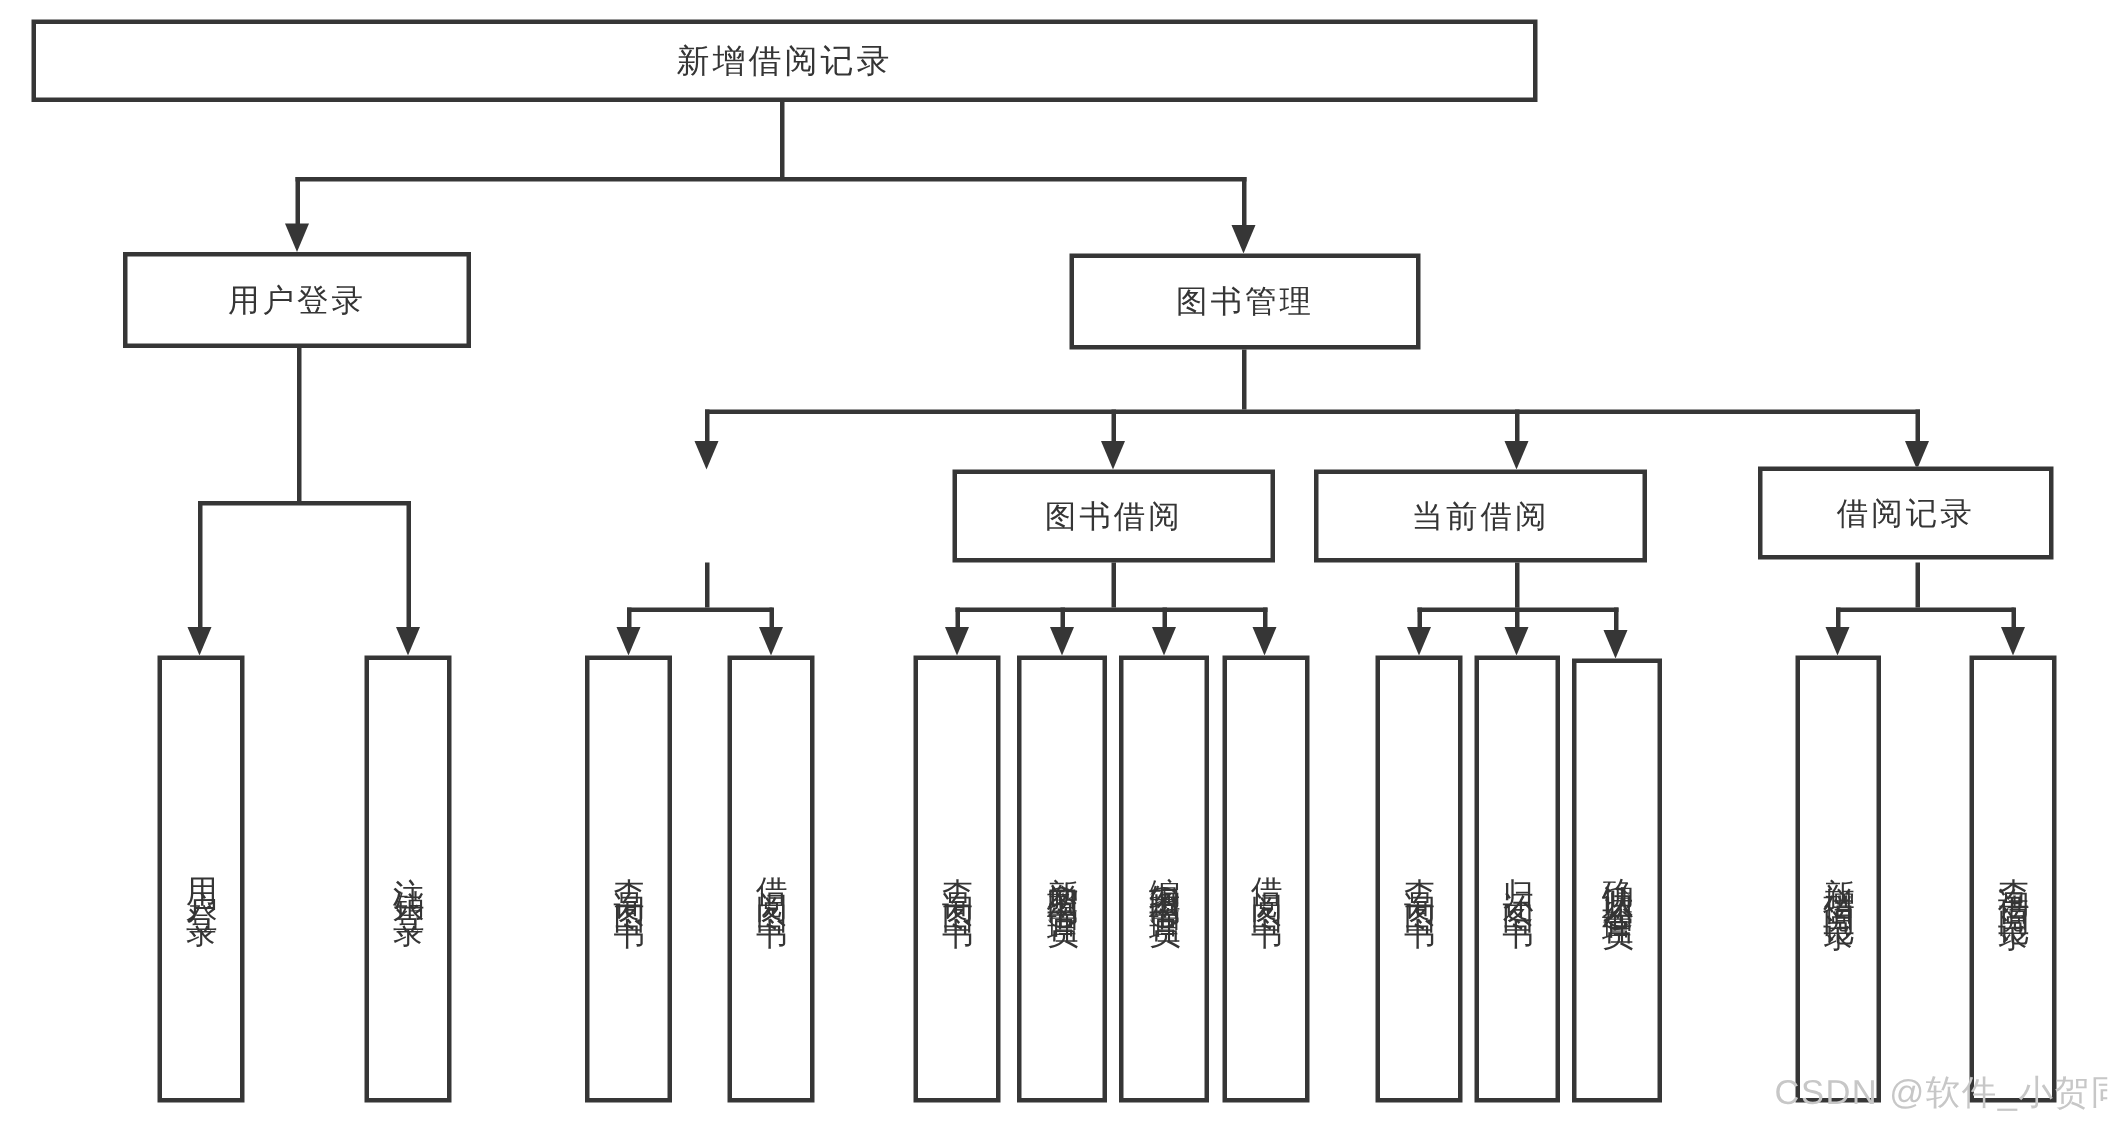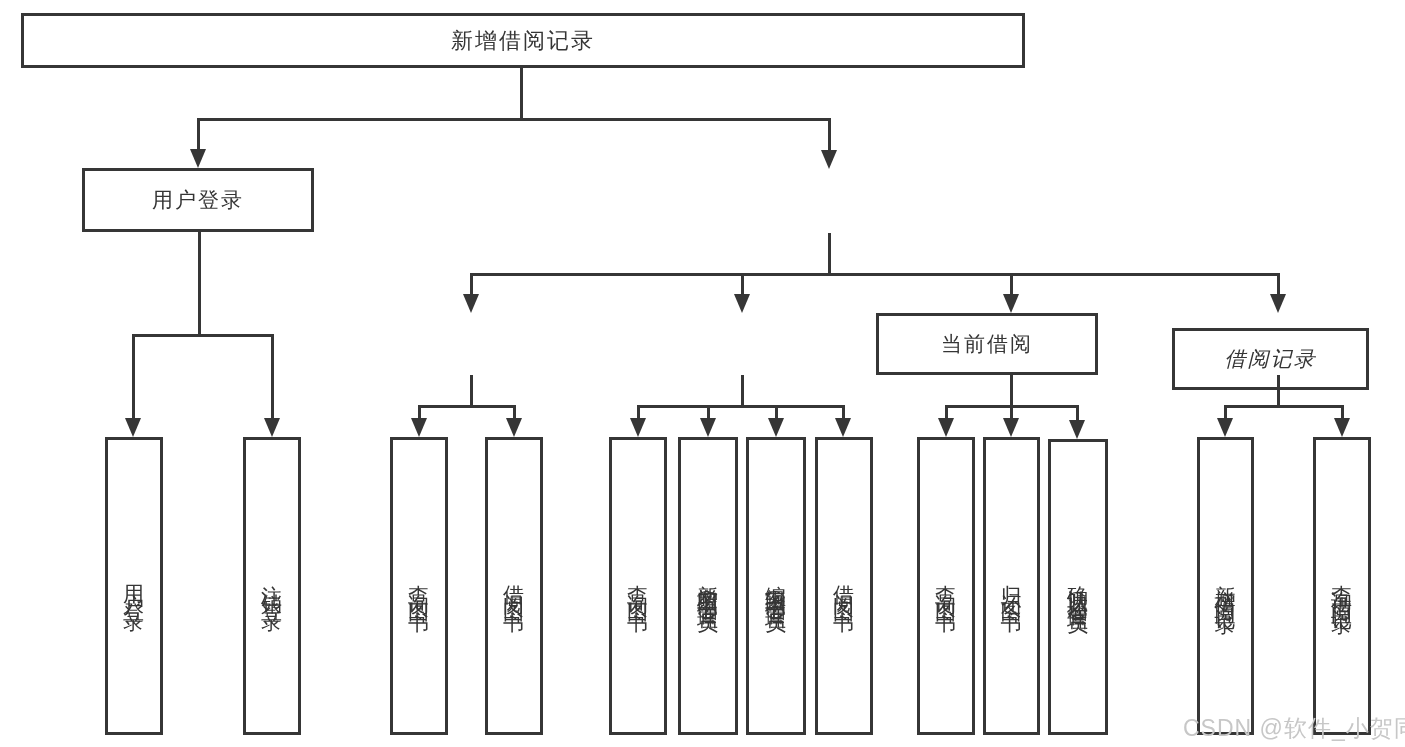--- a/index.html
+++ b/index.html
@@ -42,43 +42,49 @@
   <div class="vline" style="left:520px; top:68px; height:50px;"></div>
   <div class="hline" style="left:197px; top:118px; width:634px;"></div>
   <div class="vline" style="left:197px; top:118px; height:34px;"></div>
   <div class="arrow" style="left:190px; top:149px;"></div>
   <div class="vline" style="left:828px; top:118px; height:34px;"></div>
   <div class="arrow" style="left:821px; top:150px;"></div>
 
   <div class="box" style="left:82px; top:168px; width:232px; height:64px;">
     <span class="label">用户登录</span>
   </div>
+  <div class="box" style="left:713px; top:169px; width:234px; height:64px;">
+    <span class="label">图书管理</span>
+  </div>
 
   <div class="vline" style="left:198px; top:232px; height:102px;"></div>
   <div class="hline" style="left:132px; top:334px; width:141px;"></div>
   <div class="vline" style="left:132px; top:334px; height:86px;"></div>
   <div class="arrow" style="left:125px; top:418px;"></div>
   <div class="vline" style="left:271px; top:334px; height:86px;"></div>
   <div class="arrow" style="left:264px; top:418px;"></div>
 
   <div class="vline" style="left:828px; top:233px; height:40px;"></div>
   <div class="hline" style="left:470px; top:273px; width:810px;"></div>
   <div class="vline" style="left:470px; top:273px; height:24px;"></div>
   <div class="arrow" style="left:463px; top:294px;"></div>
   <div class="vline" style="left:741px; top:273px; height:24px;"></div>
   <div class="arrow" style="left:734px; top:294px;"></div>
   <div class="vline" style="left:1010px; top:273px; height:24px;"></div>
   <div class="arrow" style="left:1003px; top:294px;"></div>
   <div class="vline" style="left:1277px; top:273px; height:24px;"></div>
   <div class="arrow" style="left:1270px; top:294px;"></div>
 
+  <div class="box" style="left:635px; top:313px; width:215px; height:62px;">
+    <span class="label">图书借阅</span>
+  </div>
   <div class="box" style="left:876px; top:313px; width:222px; height:62px;">
     <span class="label">当前借阅</span>
   </div>
-  <div class="box" style="left:1172px; top:328px; width:197px; height:62px;font-style:italic;">
+  <div class="box" style="left:1172px; top:311px; width:197px; height:62px;">
     <span class="label">借阅记录</span>
   </div>
 
   <div class="vline" style="left:470px; top:375px; height:30px;"></div>
   <div class="hline" style="left:418px; top:405px; width:97px;"></div>
   <div class="vline" style="left:418px; top:405px; height:16px;"></div>
   <div class="arrow" style="left:411px; top:418px;"></div>
   <div class="vline" style="left:513px; top:405px; height:16px;"></div>
   <div class="arrow" style="left:506px; top:418px;"></div>
 

